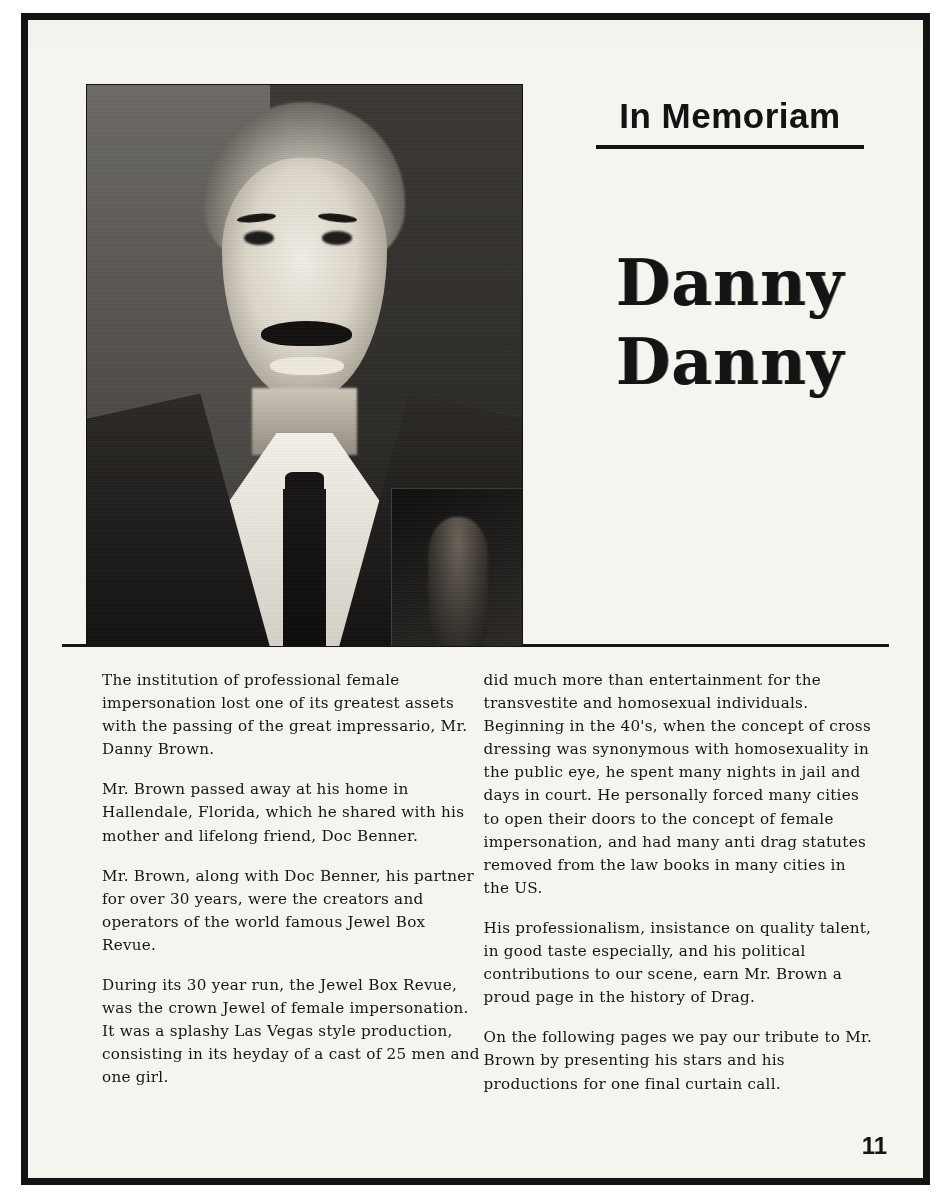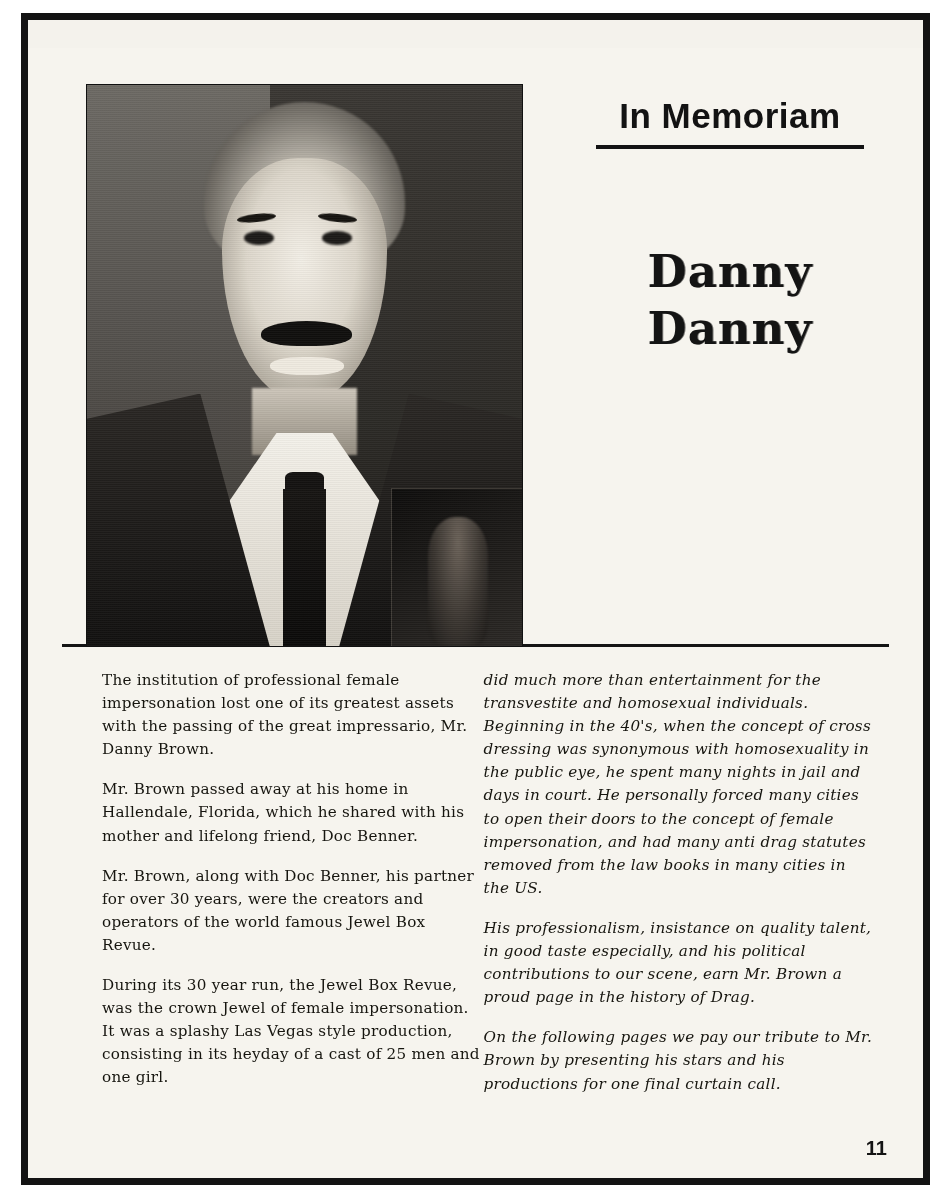--- a/index.html
+++ b/index.html
@@ -199,21 +199,21 @@
   }
 
   .name-block {
     margin-top: 96px;
     text-align: center;
     color: #141414;
   }
   .name-line {
     font-family: "DejaVu Serif", serif;
     font-weight: bold;
-    font-size: 45px;
+    font-size: 63px;
     line-height: 1.22;
     letter-spacing: 1px;
     text-shadow: 1px 0 0 rgba(20,20,20,0.55);
   }
   .name-line.second {
     margin-top: 2px;
   }
 
   
   .divider {
@@ -232,29 +232,29 @@
     width: 390px;
     font-family: "DejaVu Serif", serif;
     font-size: 15.2px;
     line-height: 1.52;
     color: #16150f;
     letter-spacing: 0.25px;
   }
   .col p {
     margin: 0 0 17px 0;
   }
-  .col.right { width: 398px; font-style: italic; }
+  .col.right { width: 398px; }
 
   .page-number {
     position: absolute;
     right: 36px;
     bottom: 18px;
     font-family: "Liberation Sans", sans-serif;
     font-weight: bold;
-    font-size: 20px;
+    font-size: 24px;
     color: #141414;
   }
 </style>
 </head>
 <body>
 
 <div class="page-scan">
   <div class="page-frame">
     <div class="page-inner">
 

